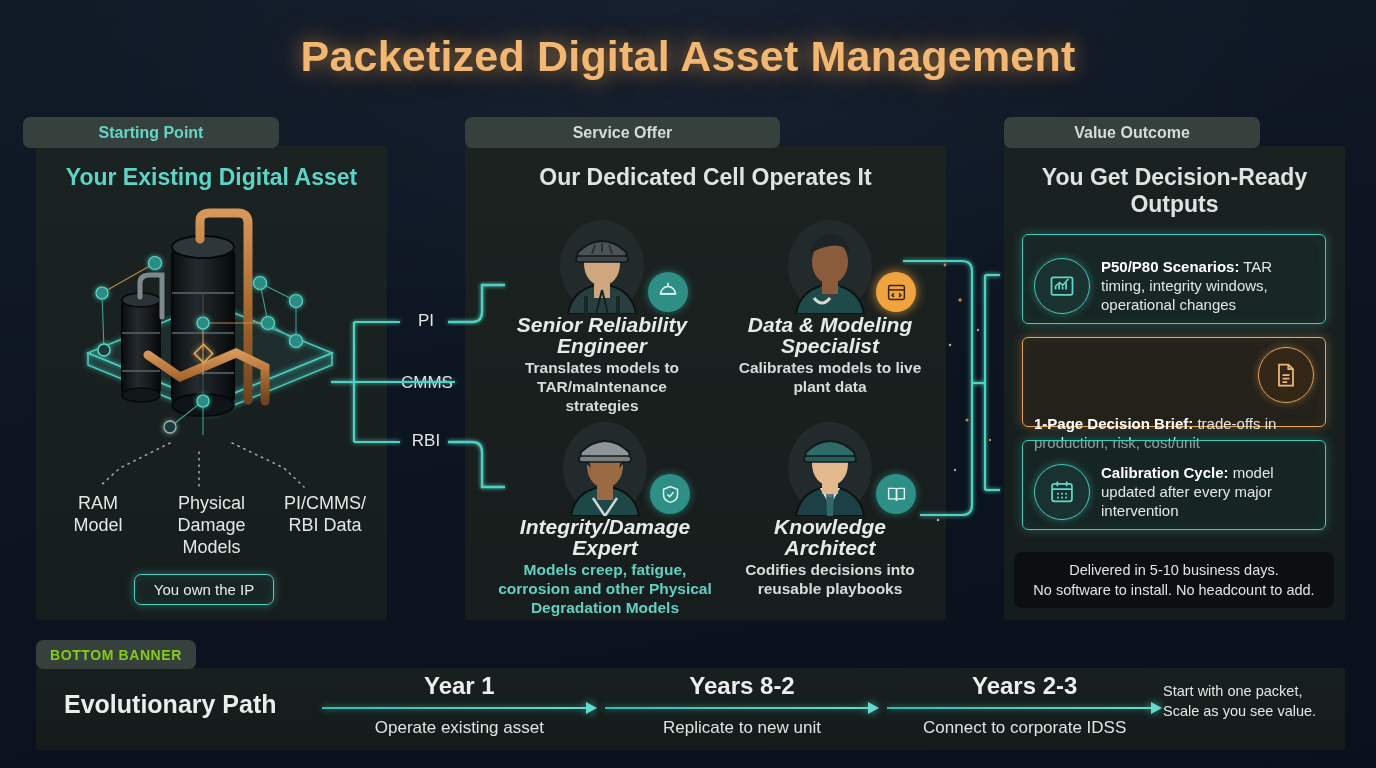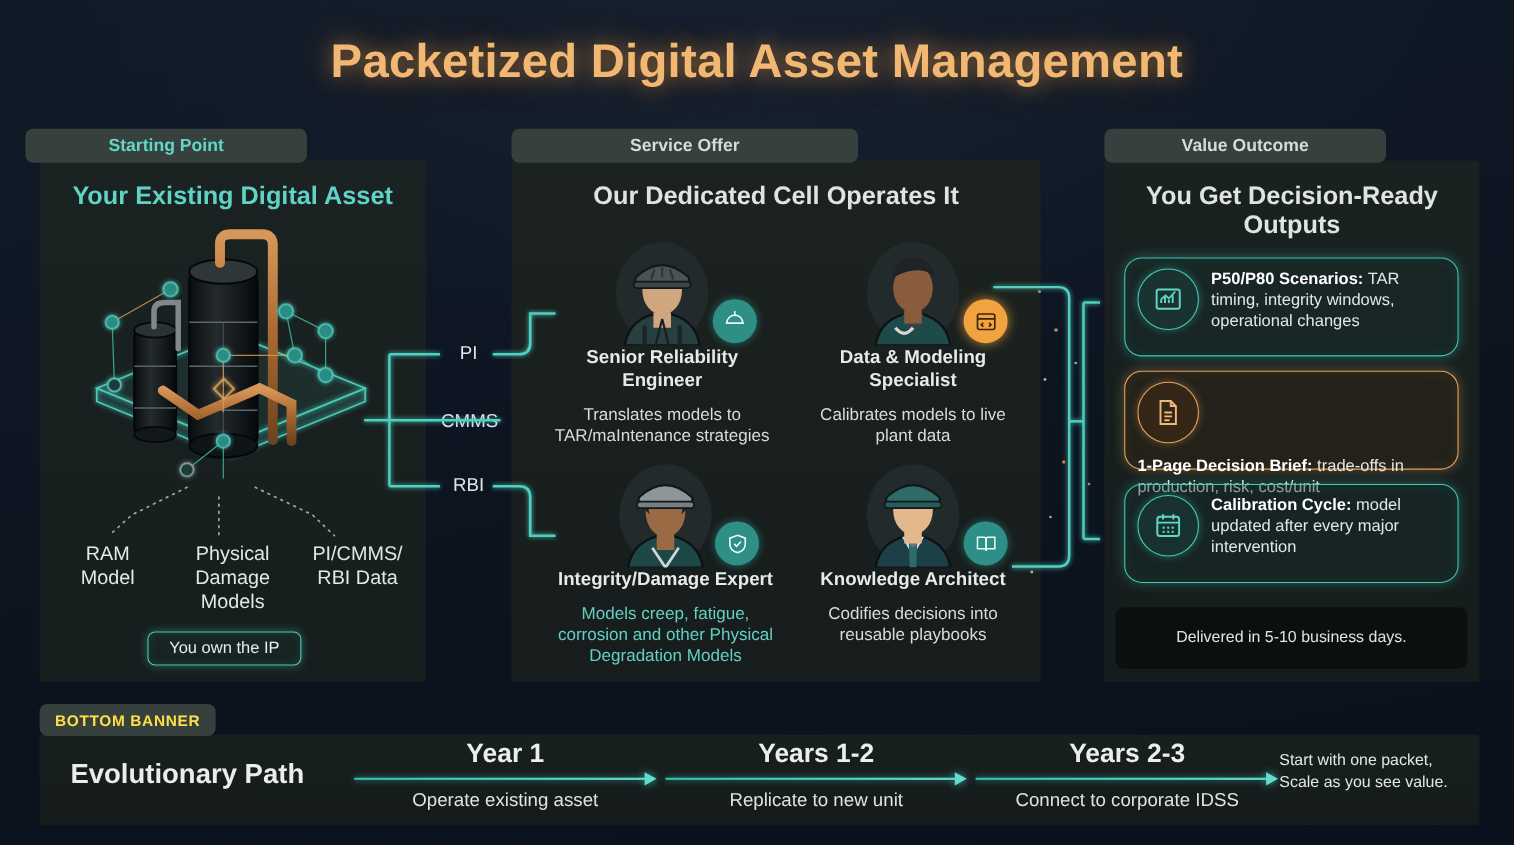--- a/index.html
+++ b/index.html
@@ -101,39 +101,40 @@
   .conn-rbi  { left: 398px; top: 431px; width: 56px; }
 
   
   .role {
     position: absolute;
     width: 200px;
     text-align: center;
   }
   .role .avatar-wrap { position: relative; height: 92px; margin-bottom: 4px; }
   .role-name {
-    font-size: 17px; font-weight: bold; color: #e6eae8;
+    font-size: 21px; font-weight: bold; color: #e6eae8;
     line-height: 21px;
+    font-style: italic;
   }
   .role-desc {
-    font-size: 15.5px; color: #d6dcda; line-height: 19px; margin-top: 12px;
+    font-size: 15.5px; color: #d6dcda; line-height: 19px; margin-top: 2px; font-weight: bold;
   }
   .role-desc.teal { color: #63cfc3; }
 
   .role.r1 { left: 502px; top: 218px; }
   .role.r2 { left: 730px; top: 218px; }
   .role.r3 { left: 496px; top: 420px; width: 218px; }
   .role.r4 { left: 730px; top: 420px; }
 
   
   .outcome {
     position: absolute;
     left: 1022px; width: 304px;
-    border-radius: 16px;
-    display: flex; align-items: flex-start;
+    border-radius: 6px;
+    display: flex; align-items: flex-end;
     padding: 9px 11px;
     gap: 11px;
   }
   .outcome.teal {
     border: 1.6px solid #3fcbbb;
     background: rgba(22,48,46,.40);
     box-shadow: 0 0 11px rgba(63,203,187,.35), inset 0 0 14px rgba(63,203,187,.07);
   }
   .outcome.amber {
     border: 1.6px solid #e8a45c;
@@ -173,21 +174,21 @@
     width: 1309px; height: 82px;
     background: linear-gradient(180deg,#18201f 0%, #141b1a 100%);
     border-radius: 3px;
   }
   .banner-pill {
     position: absolute; left: 36px; top: 640px;
     height: 29px; padding: 0 14px;
     background: #36413e; border-radius: 7px;
     display: flex; align-items: center;
     font-size: 14px; font-weight: bold; letter-spacing: .6px;
-    color: #fde047;
+    color: #84cc16;
   }
   .evo-title {
     position: absolute; left: 64px; top: 690px;
     font-size: 25px; font-weight: bold; color: #e9edeb;
   }
   .steps {
     position: absolute; left: 322px; top: 672px;
     width: 840px; height: 70px;
     display: flex; gap: 8px;
   }
@@ -472,34 +473,35 @@
         <circle cx="15.5" cy="16.8" r=".9" fill="#5fd8c8" stroke="none"></circle>
       </svg>
     </div>
     <div class="oc-text">
       <b>Calibration Cycle:</b><span> model updated after every major intervention</span>
     </div>
   </div>
 
   <div class="delivered">
     <span>Delivered in 5-10 business days.</span>
+    <span>No software to install. No headcount to add.</span>
   </div>
 
   <div class="banner"></div>
   <div class="banner-pill">BOTTOM BANNER</div>
   <div class="evo-title">Evolutionary Path</div>
 
   <div class="steps">
     <div class="step">
       <div class="step-top">Year 1</div>
       <div class="arrow-line"></div>
       <div class="step-bottom">Operate existing asset</div>
     </div>
     <div class="step">
-      <div class="step-top">Years 1-2</div>
+      <div class="step-top">Years 8-2</div>
       <div class="arrow-line"></div>
       <div class="step-bottom">Replicate to new unit</div>
     </div>
     <div class="step">
       <div class="step-top">Years 2-3</div>
       <div class="arrow-line"></div>
       <div class="step-bottom">Connect to corporate IDSS</div>
     </div>
   </div>
 

